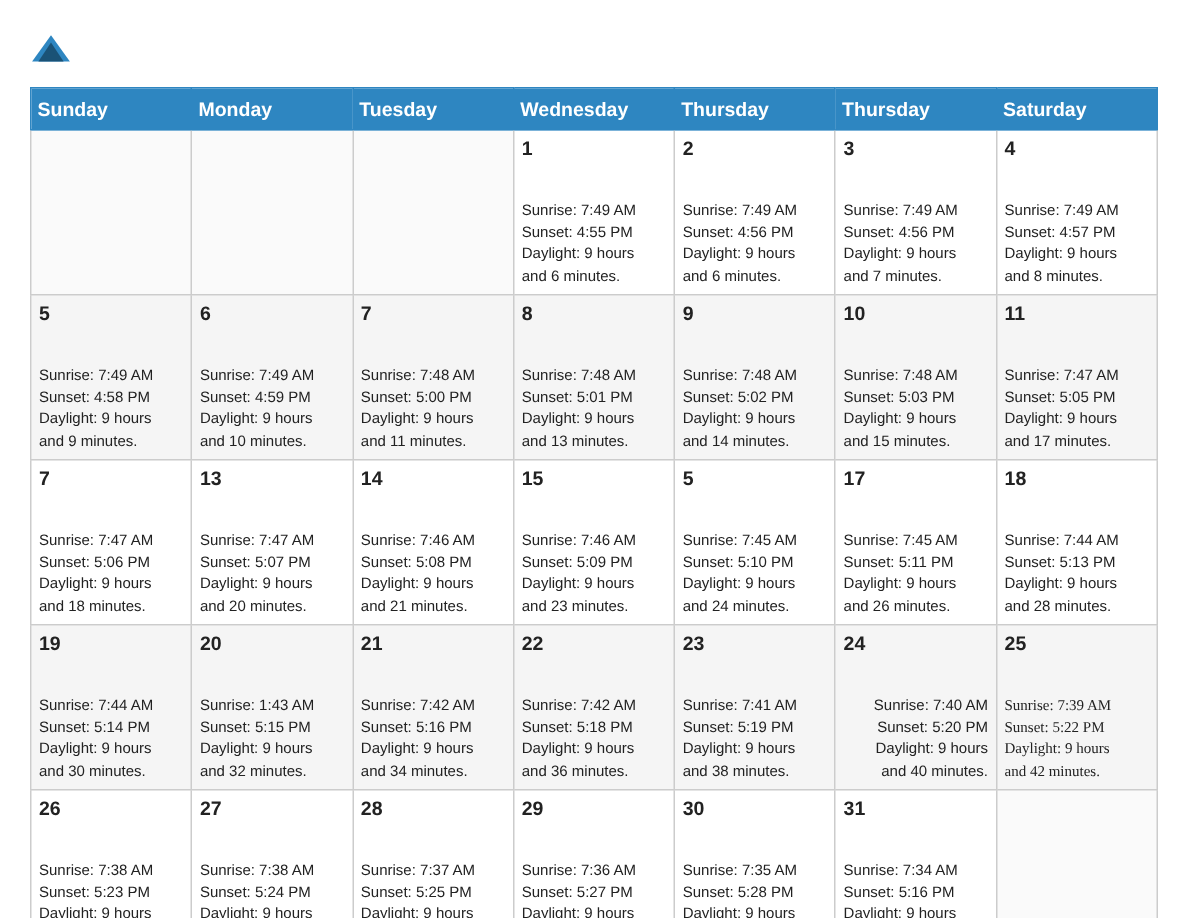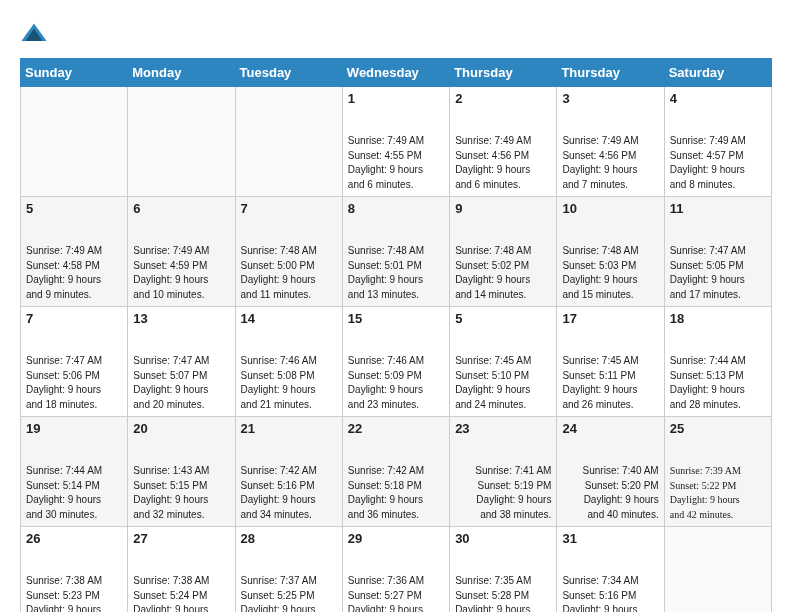--- a/index.html
+++ b/index.html
@@ -281,21 +281,21 @@
         </td>
         <td>
           <div class="day-num">22</div>
           <div class="cell-info" style="white-space: pre-line;">Sunrise: 7:42 AM
 Sunset: 5:18 PM
 Daylight: 9 hours
 and 36 minutes.</div>
         </td>
         <td>
           <div class="day-num">23</div>
-          <div class="cell-info" style="white-space: pre-line; text-align: right;">Sunrise: 7:41 AM
+          <div class="cell-info" style="white-space: pre-line;">Sunrise: 7:41 AM
 Sunset: 5:19 PM
 Daylight: 9 hours
 and 38 minutes.</div>
         </td>
         <td>
           <div class="day-num">24</div>
           <div class="cell-info" style="white-space: pre-line; text-align: right;">Sunrise: 7:40 AM
 Sunset: 5:20 PM
 Daylight: 9 hours
 and 40 minutes.</div>

